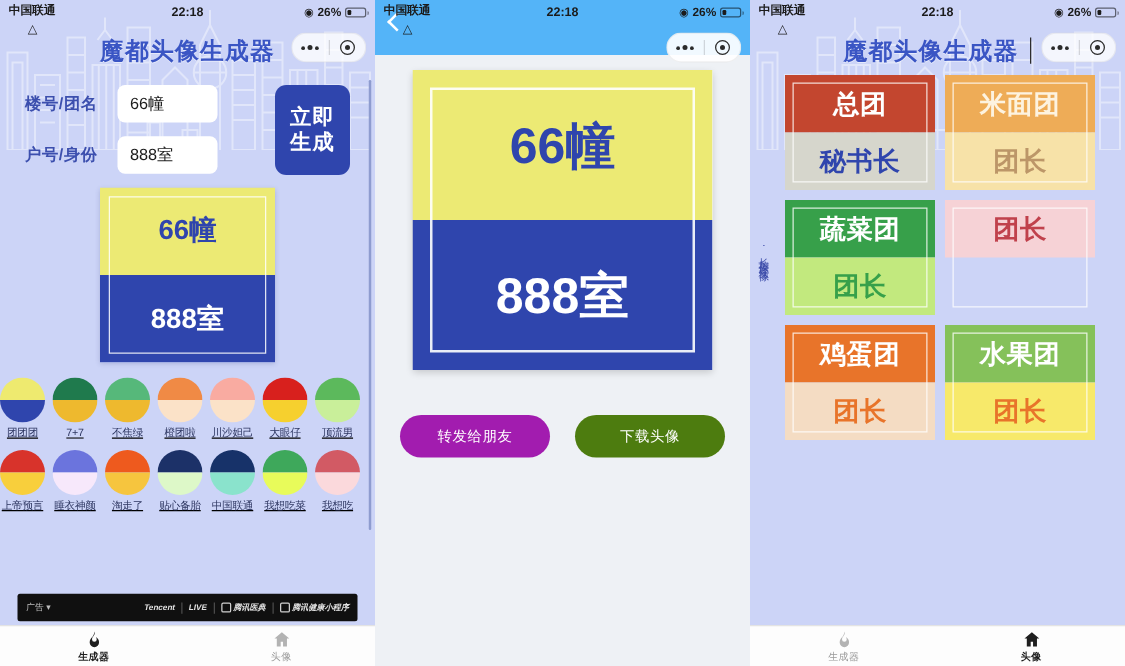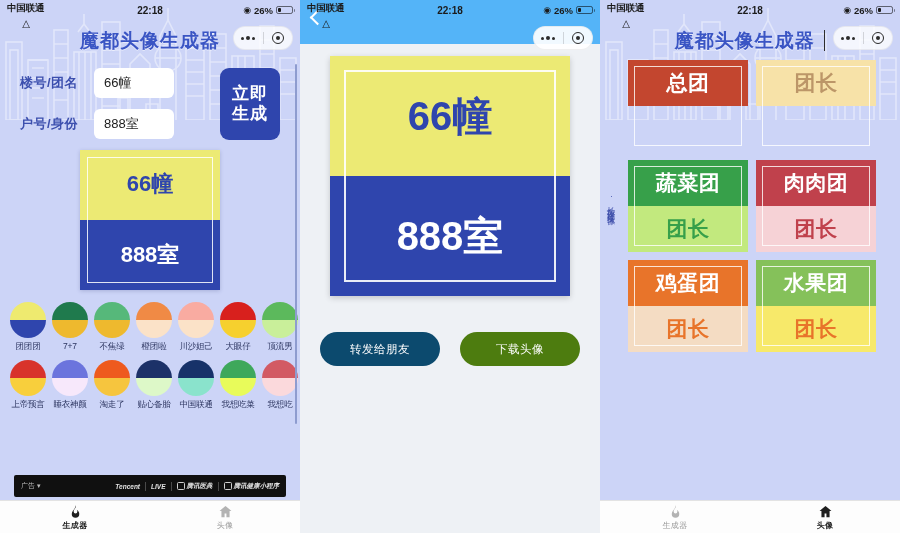--- a/index.html
+++ b/index.html
@@ -92,21 +92,21 @@
   }
   .card .top, .card .bot { height: 50%; display: flex; align-items: center; justify-content: center; }
   .card .top { font-size: 22px; font-weight: bold; letter-spacing: 0px; padding-bottom: 2px; }
   .card .bot { font-size: 22px; font-weight: bold; letter-spacing: 0px; }
   .card .inset {
     position: absolute; left: 7px; top: 7px; right: 7px; bottom: 7px;
     border: 1.4px solid rgba(255,255,255,.85); pointer-events: none;
   }
 
   
-  .swatch-area { position: relative; z-index: 3; margin-top: 12px; padding: 0 10px; }
+  .swatch-area { position: relative; z-index: 3; margin-top: 12px; padding: 0 0; text-decoration: underline; }
   .swatch-row { display: flex; gap: 6px; margin-bottom: 7px; }
   .swatch { width: 36px; flex: 0 0 36px; text-align: center; }
   .sw-circle { width: 36px; height: 36px; border-radius: 50%; overflow: hidden; }
   .sw-circle > span { display: block; height: 50%; }
   .sw-name { font-size: 8.5px; color: #2c3560; margin-top: 3px; letter-spacing: -.2px;
              white-space: nowrap; overflow: hidden; }
 
   .scrollbar {
     position: absolute; right: 3px; top: 64px; width: 2.5px; height: 360px;
     background: #8e9ccf; border-radius: 2px; z-index: 4;
@@ -160,21 +160,21 @@
   .big-card .inset {
     position: absolute; left: 14px; top: 14px; right: 14px; bottom: 14px;
     border: 2px solid rgba(255,255,255,.9); pointer-events: none;
   }
   .s2-actions { display: flex; justify-content: center; gap: 20px; margin-top: 36px; }
   .pill {
     width: 120px; height: 34px; border-radius: 17px;
     display: flex; align-items: center; justify-content: center;
     font-size: 11.5px; letter-spacing: .5px;
   }
-  .pill.dark { background: #0c4a6e; color: #ffffff; }
+  .pill.dark { background: #a21caf; color: #ffffff; }
   .pill.blue { background: #4d7c0f; color: #ffffff; }
 
   
   .gallery { position: relative; z-index: 3; padding: 6px 14px 0 28px; }
   .g-row { display: flex; gap: 8px; margin-bottom: 8px; }
   .g-card { width: 120px; height: 92px; position: relative; overflow: hidden; }
   .g-card .top, .g-card .bot {
     height: 50%; display: flex; align-items: center; justify-content: center;
     font-size: 21px; font-weight: bold; letter-spacing: .5px;
   }
@@ -569,35 +569,36 @@
     <div class="app-title">
       <span>魔都头像生成器</span><span class="title-caret"></span>
     </div>
 
     <div class="vert-hint">·长按保存头像·</div>
 
     <div class="gallery" id="gallery">
         <div class="g-row">
           <div class="g-card">
             <div class="top" style="background:#c3462f;color:#ffffff">总团</div>
+            <div class="bot" style="background:#d6d6cc;color:#2f45ad">秘书长</div>
             <div class="inset"></div>
           </div>
           <div class="g-card">
+            <div class="top" style="background:#eeac57;color:#fdf3e0">米面团</div>
             <div class="bot" style="background:#f7e2a8;color:#bc9668">团长</div>
             <div class="inset"></div>
           </div>
         </div>
         <div class="g-row">
           <div class="g-card">
             <div class="top" style="background:#37a04a;color:#ffffff">蔬菜团</div>
             <div class="bot" style="background:#c2e97e;color:#37a04a">团长</div>
             <div class="inset"></div>
           </div>
           <div class="g-card">
-            <div class="top" style="background:#c0414c;color:#ffffff">肉肉团</div>
             <div class="bot" style="background:#f6d2d6;color:#c0414c">团长</div>
             <div class="inset"></div>
           </div>
         </div>
         <div class="g-row">
           <div class="g-card">
             <div class="top" style="background:#e8742a;color:#ffffff">鸡蛋团</div>
             <div class="bot" style="background:#f4dcc3;color:#e8742a">团长</div>
             <div class="inset"></div>
           </div>

